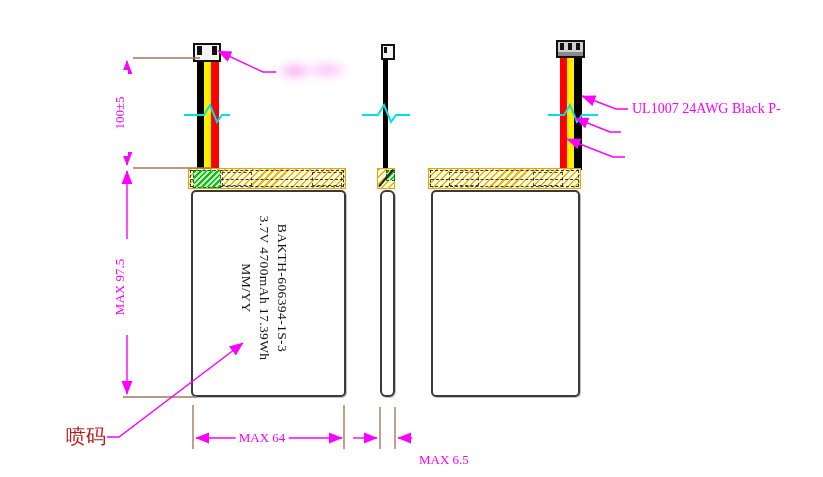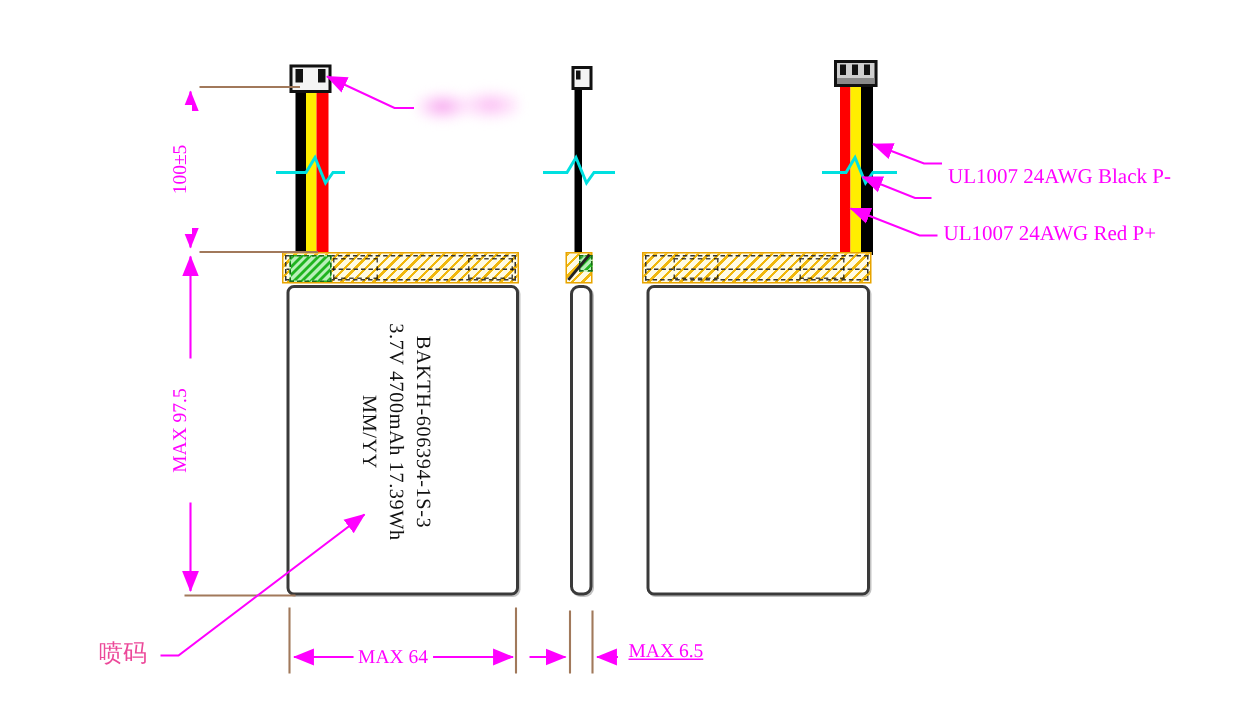--- a/index.html
+++ b/index.html
@@ -28,21 +28,21 @@
   .conn{position:absolute;background:#f4f4f4;border:2px solid #111;}
   .conn-slot{position:absolute;background:#111;}
   .conn-back{position:absolute;background:#cfcfcf;border:2px solid #111;}
   .conn-crimp{position:absolute;left:0;right:0;bottom:0;height:4px;background:#8a8a8a;}
 
   
   .dim-text{position:absolute;color:#FF00FF;font-size:13px;white-space:nowrap;
             background:#fff;padding:0 3px;text-align:center;}
   .rot-ccw{transform:rotate(-90deg);transform-origin:center;}
   .wire-label{position:absolute;color:#FF00FF;font-size:14px;white-space:nowrap;transform:translateY(-50%);}
-  .cn-label{position:absolute;color:#ec4899;font-size:16px;white-space:nowrap;transform:translateY(-50%);}
+  .cn-label{position:absolute;color:#b91c1c;font-size:20px;white-space:nowrap;transform:translateY(-50%);}
   #label-front{position:absolute;left:183px;top:260px;width:160px;height:56px;
                transform:rotate(90deg);color:#111;font-size:13.5px;line-height:18px;
                text-align:center;letter-spacing:.4px;white-space:nowrap;}
   #label-front div{white-space:nowrap;}
 
   
   #redacted{position:absolute;left:277px;top:58px;width:70px;height:27px;border-radius:8px;
             background:
               radial-gradient(ellipse 22px 12px at 18px 13px, rgba(245,150,235,.8), rgba(255,210,250,.35) 70%, transparent),
               radial-gradient(ellipse 26px 12px at 50px 12px, rgba(250,170,240,.75), rgba(255,215,250,.35) 70%, transparent);
@@ -148,20 +148,19 @@
       <polyline points="628,109 616,109 582,96" marker-end="url(#arr)"></polyline>
       <polyline points="621,132 610,132 575,118" marker-end="url(#arr)"></polyline>
       <polyline points="625,157 613,157 567,139" marker-end="url(#arr)"></polyline>
       <polyline points="107,437 119,437 243,343" marker-end="url(#arr)"></polyline>
     </g>
   </svg>
 
   <div class="dim-text rot-ccw" style="left:77px;top:105px;width:80px;">100±5</div>
   <div class="dim-text rot-ccw" style="left:72px;top:279px;width:90px;">MAX 97.5</div>
   <div class="dim-text" style="left:262px;top:438px;transform:translate(-50%,-50%);">MAX 64</div>
-  <div class="dim-text" style="left:416px;top:434px;transform:translateY(-50%);background:transparent;text-decoration:underline;">MAX 6.5</div>
+  <div class="dim-text" style="left:416px;top:460px;transform:translateY(-50%);background:transparent;">MAX 6.5</div>
 
-  <div class="wire-label" style="left:632px;top:119px;">UL1007 24AWG Black P-</div>
-  <div class="wire-label" style="left:629px;top:157px;">UL1007 24AWG Red P+</div>
+  <div class="wire-label" style="left:632px;top:109px;">UL1007 24AWG Black P-</div>
 
   <div class="cn-label" style="left:66px;top:436px;">喷码</div>
 
 </div>
 
 </body></html>

